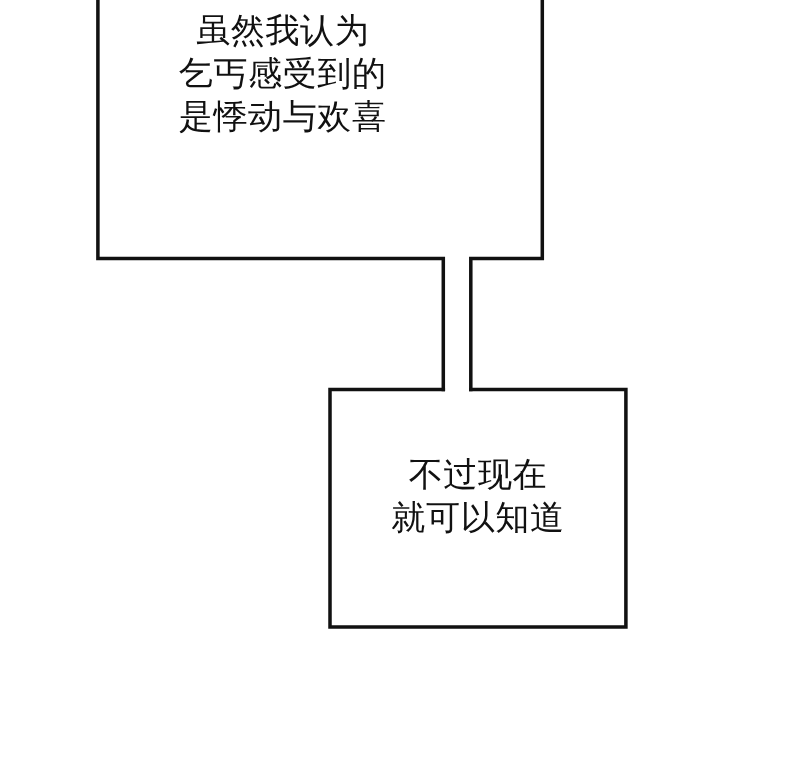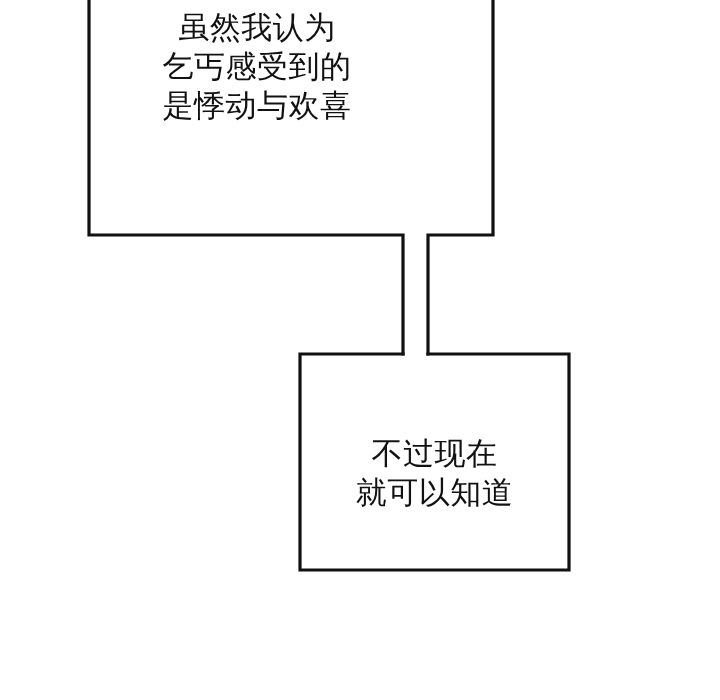--- a/index.html
+++ b/index.html
@@ -37,21 +37,21 @@
     font-weight: 400;
   }
   #upper-bubble-text {
     left: 89px;
     top: 8px;
     width: 336px;
     font-size: 31px;
   }
   #lower-bubble-text {
     left: 300px;
-    top: 434px;
+    top: 412px;
     width: 269px;
     font-size: 31px;
   }
 </style>
 </head>
 <body>
 
 <div id="comic-panel">
 
   <svg id="bubble-svg" viewBox="0 0 720 700">

